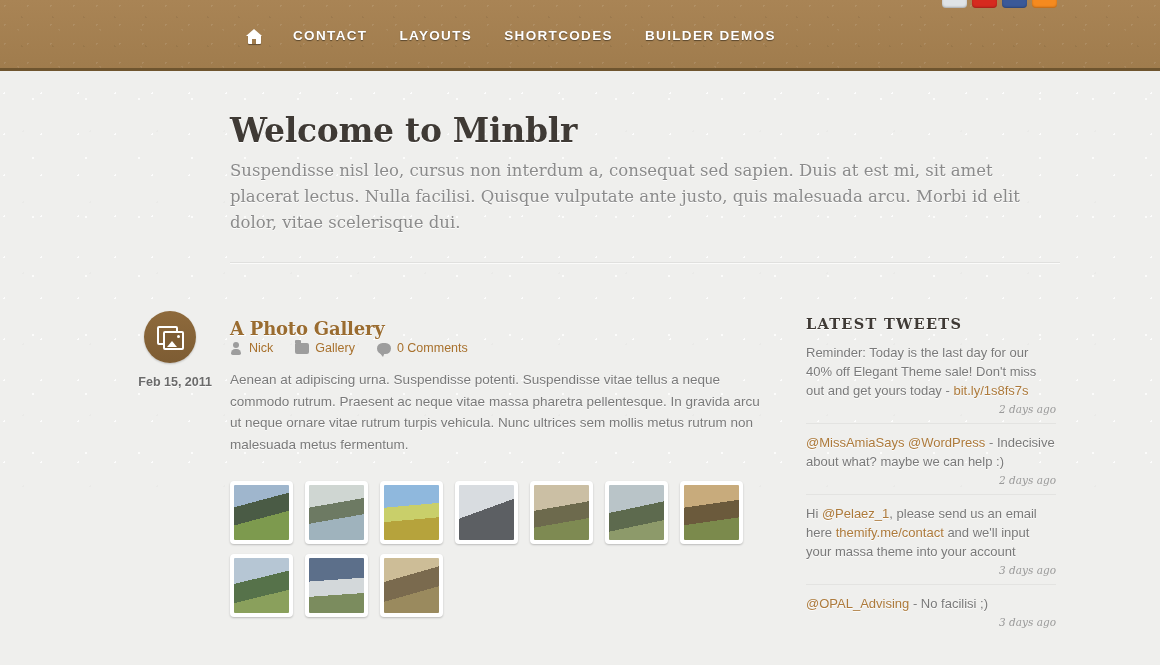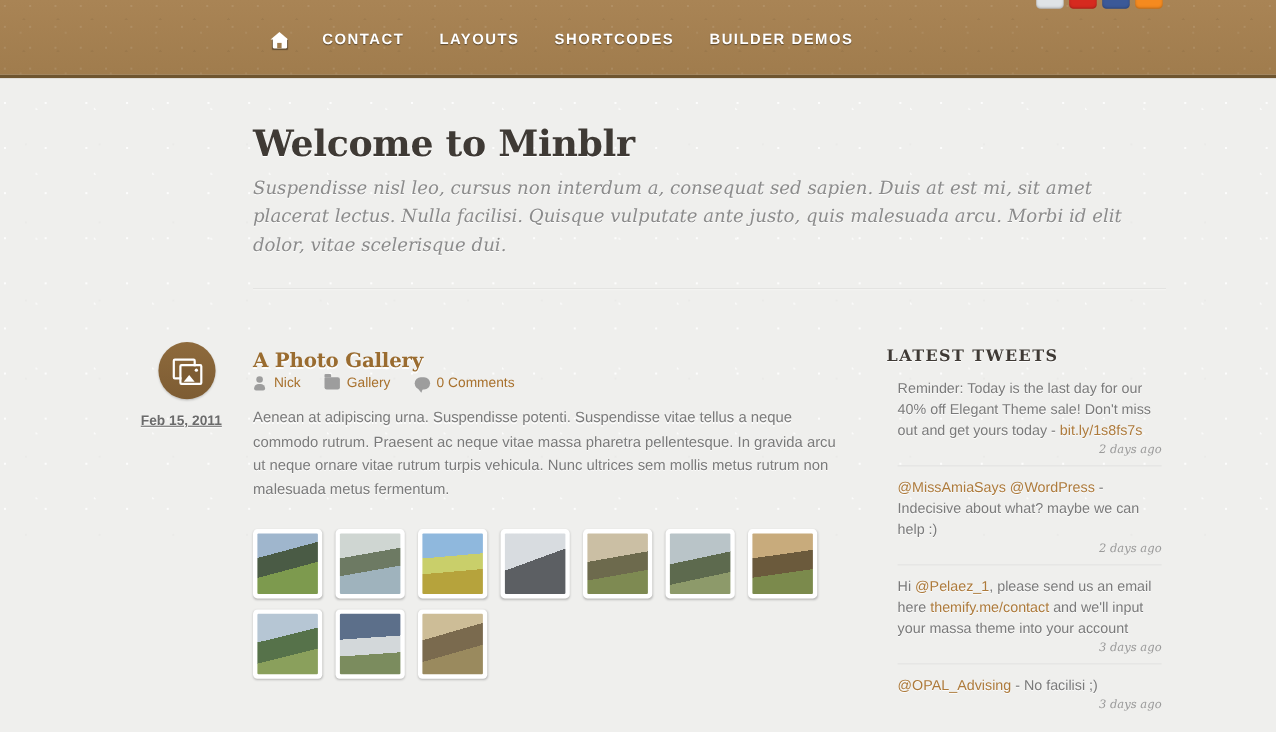--- a/index.html
+++ b/index.html
@@ -93,31 +93,31 @@
     text-shadow:0 1px 1px rgba(0,0,0,.35);
   }
   .search-input::placeholder{color:#cdbda4;opacity:1;}
   .intro{position:absolute;left:230px;top:111px;width:830px;}
   .intro h1{
     margin:0;font-family:"DejaVu Serif", serif;
     font-size:33px;font-weight:bold;color:#3f3a35;letter-spacing:-.3px;
     text-shadow:0 1px 0 rgba(255,255,255,.9);
   }
   .intro p{
-    margin:8px 0 0;font-family:"DejaVu Serif", serif;font-style:italic;
+    margin:8px 0 0;font-family:"DejaVu Serif", serif;
     font-size:16.5px;line-height:26px;color:#8b8b8b;
     text-shadow:0 1px 0 rgba(255,255,255,.9);
   }
   .divider{
     position:absolute;left:230px;top:262px;width:830px;height:1px;
     background:#e0e0de;border-bottom:1px solid #fbfbfa;
   }
 
   
-  .post-date{position:absolute;left:128px;top:311px;width:84px;text-align:left;text-decoration:underline;}
+  .post-date{position:absolute;left:128px;top:311px;width:84px;text-align:right;}
   .date-circle{
     width:52px;height:52px;margin:0 auto;border-radius:50%;
     background:linear-gradient(#8e6a3c,#7d5c33);
     box-shadow:0 1px 2px rgba(0,0,0,.2);
     display:flex;align-items:center;justify-content:center;
   }
   .gal-icon{position:relative;width:26px;height:22px;}
   .gal-icon b{
     position:absolute;left:0;top:0;width:17px;height:15px;
     border:2px solid #fff;border-radius:2px;background:transparent;
@@ -197,21 +197,21 @@
   .thumb .ph{width:100%;height:100%;border-radius:1px;background-size:cover;}
 
   
   .sidebar{position:absolute;left:806px;top:315px;width:250px;}
   .sidebar h3{
     margin:0 0 11px;font-family:"DejaVu Serif", serif;
     font-size:14.5px;font-weight:bold;color:#3f3a35;letter-spacing:.09em;
     text-transform:uppercase;text-shadow:0 1px 0 rgba(255,255,255,.9);
   }
   .tweet{
-    padding:9px 0 8px;border-top:1px solid #e3e3e1;margin-left:10px;
+    padding:9px 0 8px;border-top:1px solid #e3e3e1;
   }
   .tweet:first-of-type{border-top:0;padding-top:0;}
   .tweet p{
     margin:0;font-size:13px;line-height:19px;color:#7a7a7a;
     text-shadow:0 1px 0 rgba(255,255,255,.85);
   }
   .tweet a{color:#ad7a3b;text-decoration:none;}
   .tweet .ago{
     display:block;margin-top:3px;
     font-family:"DejaVu Serif", serif;font-style:italic;

